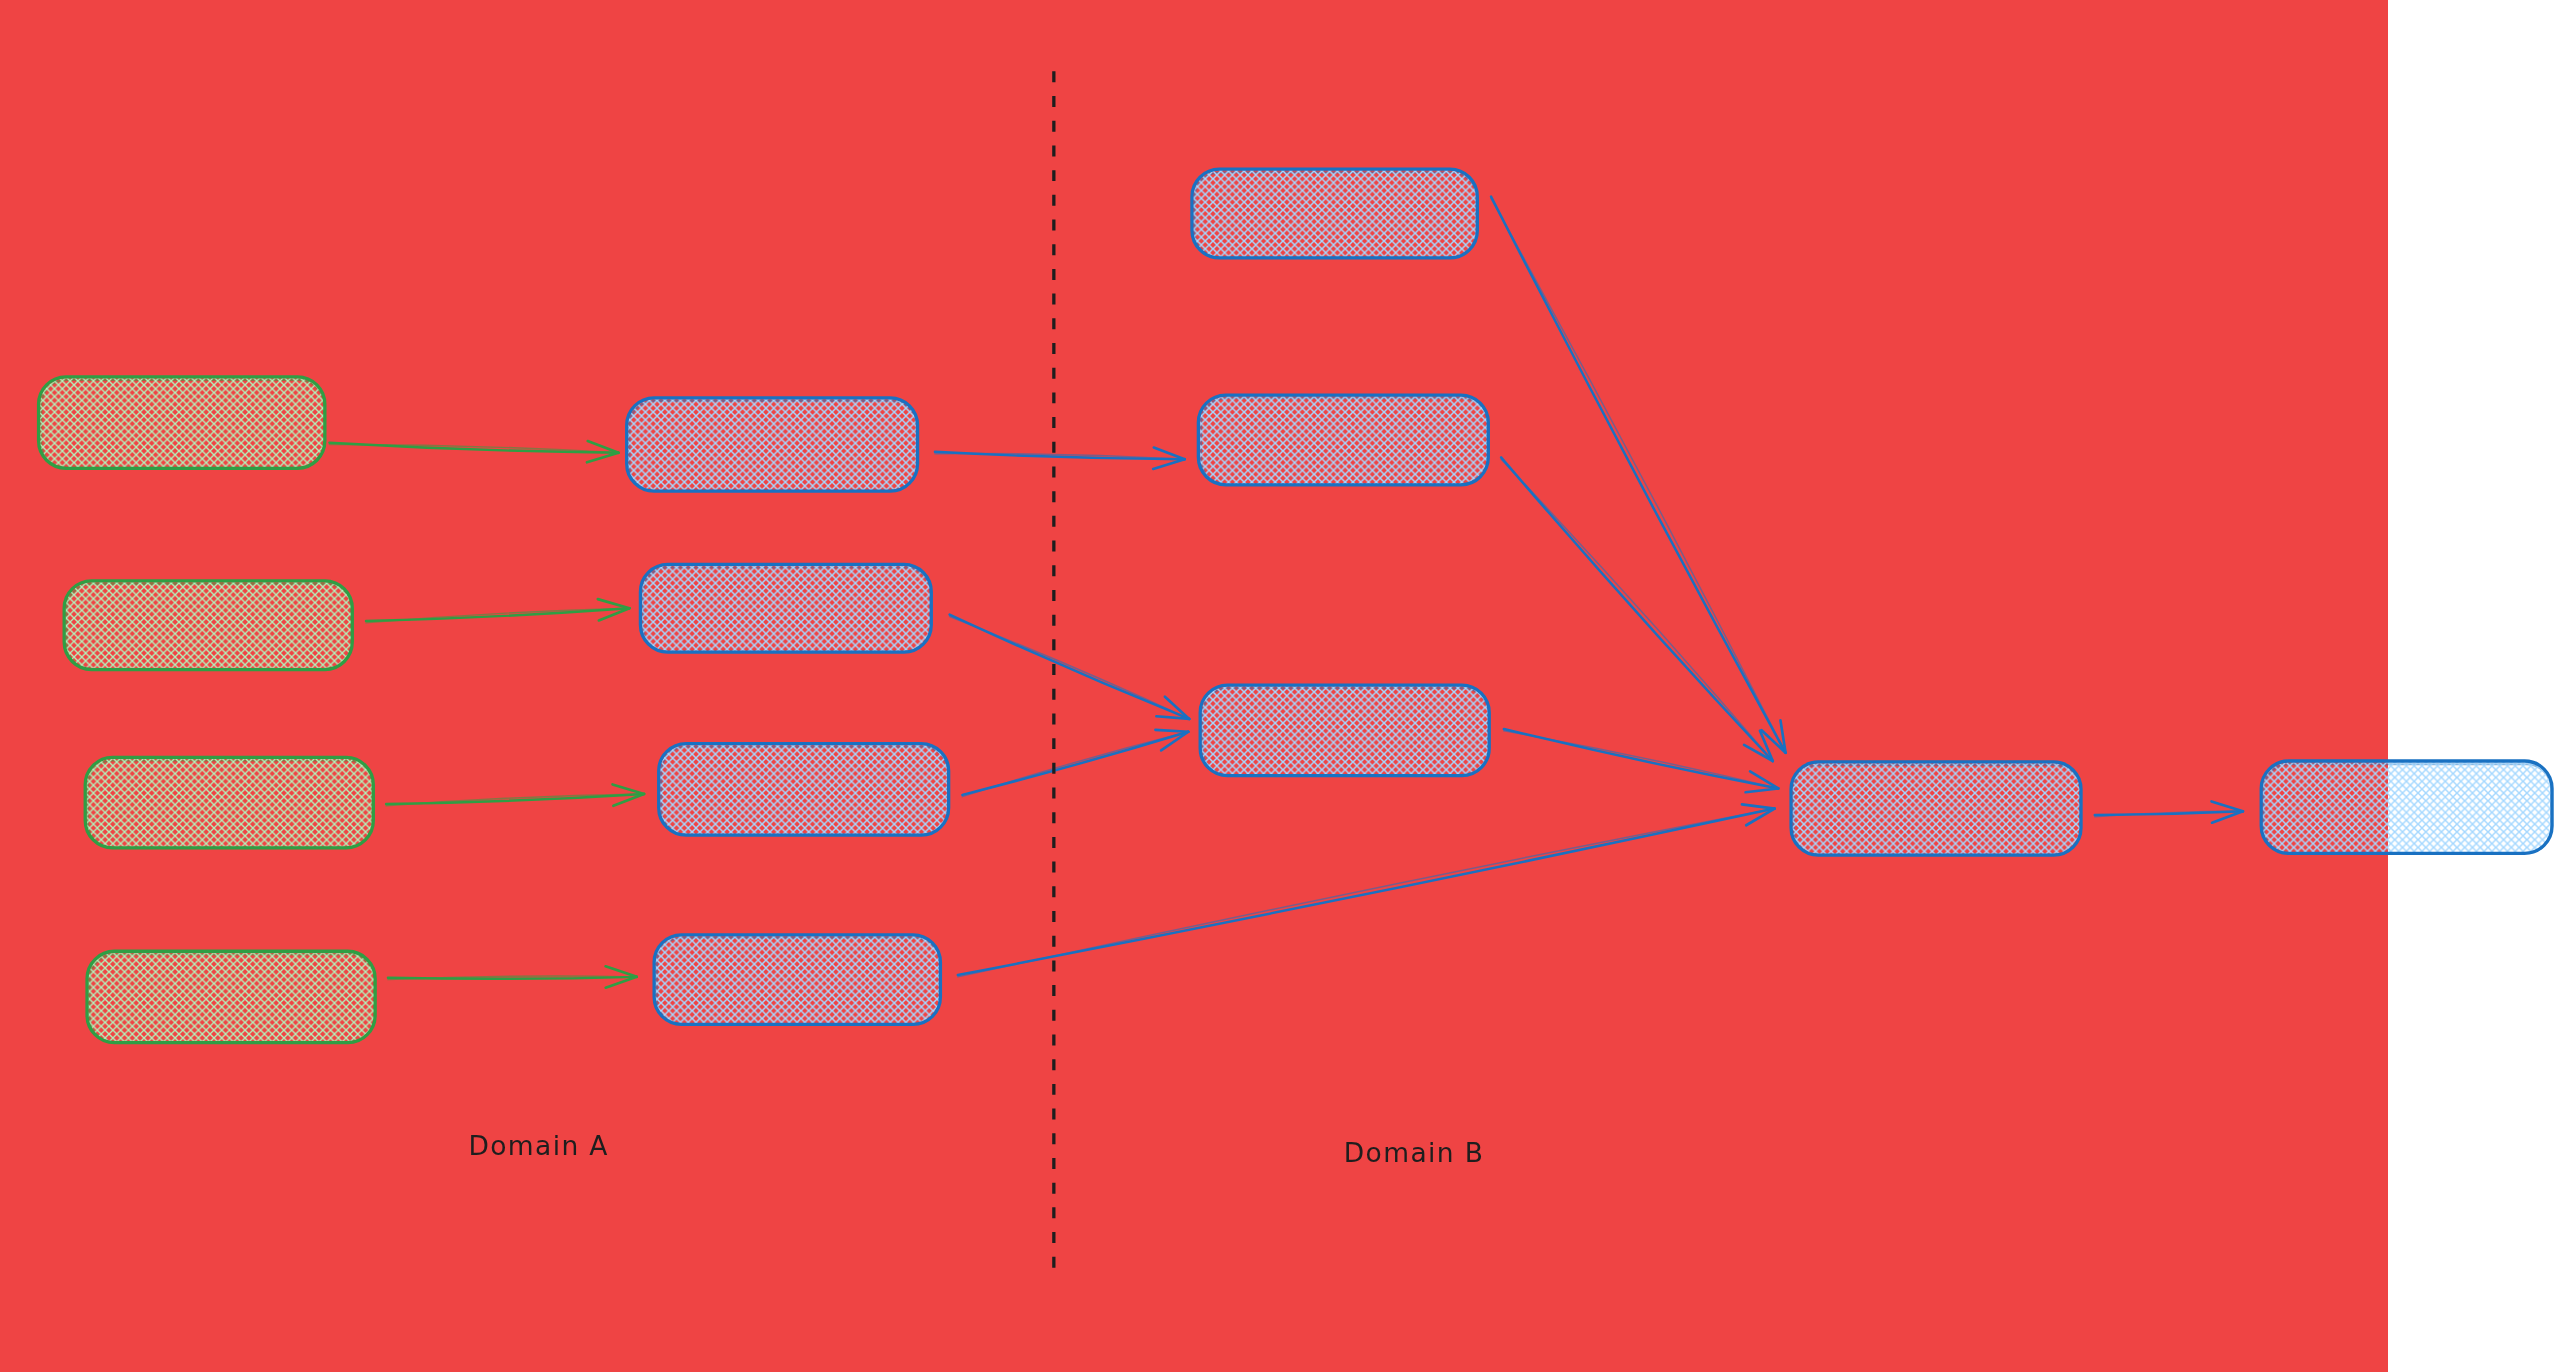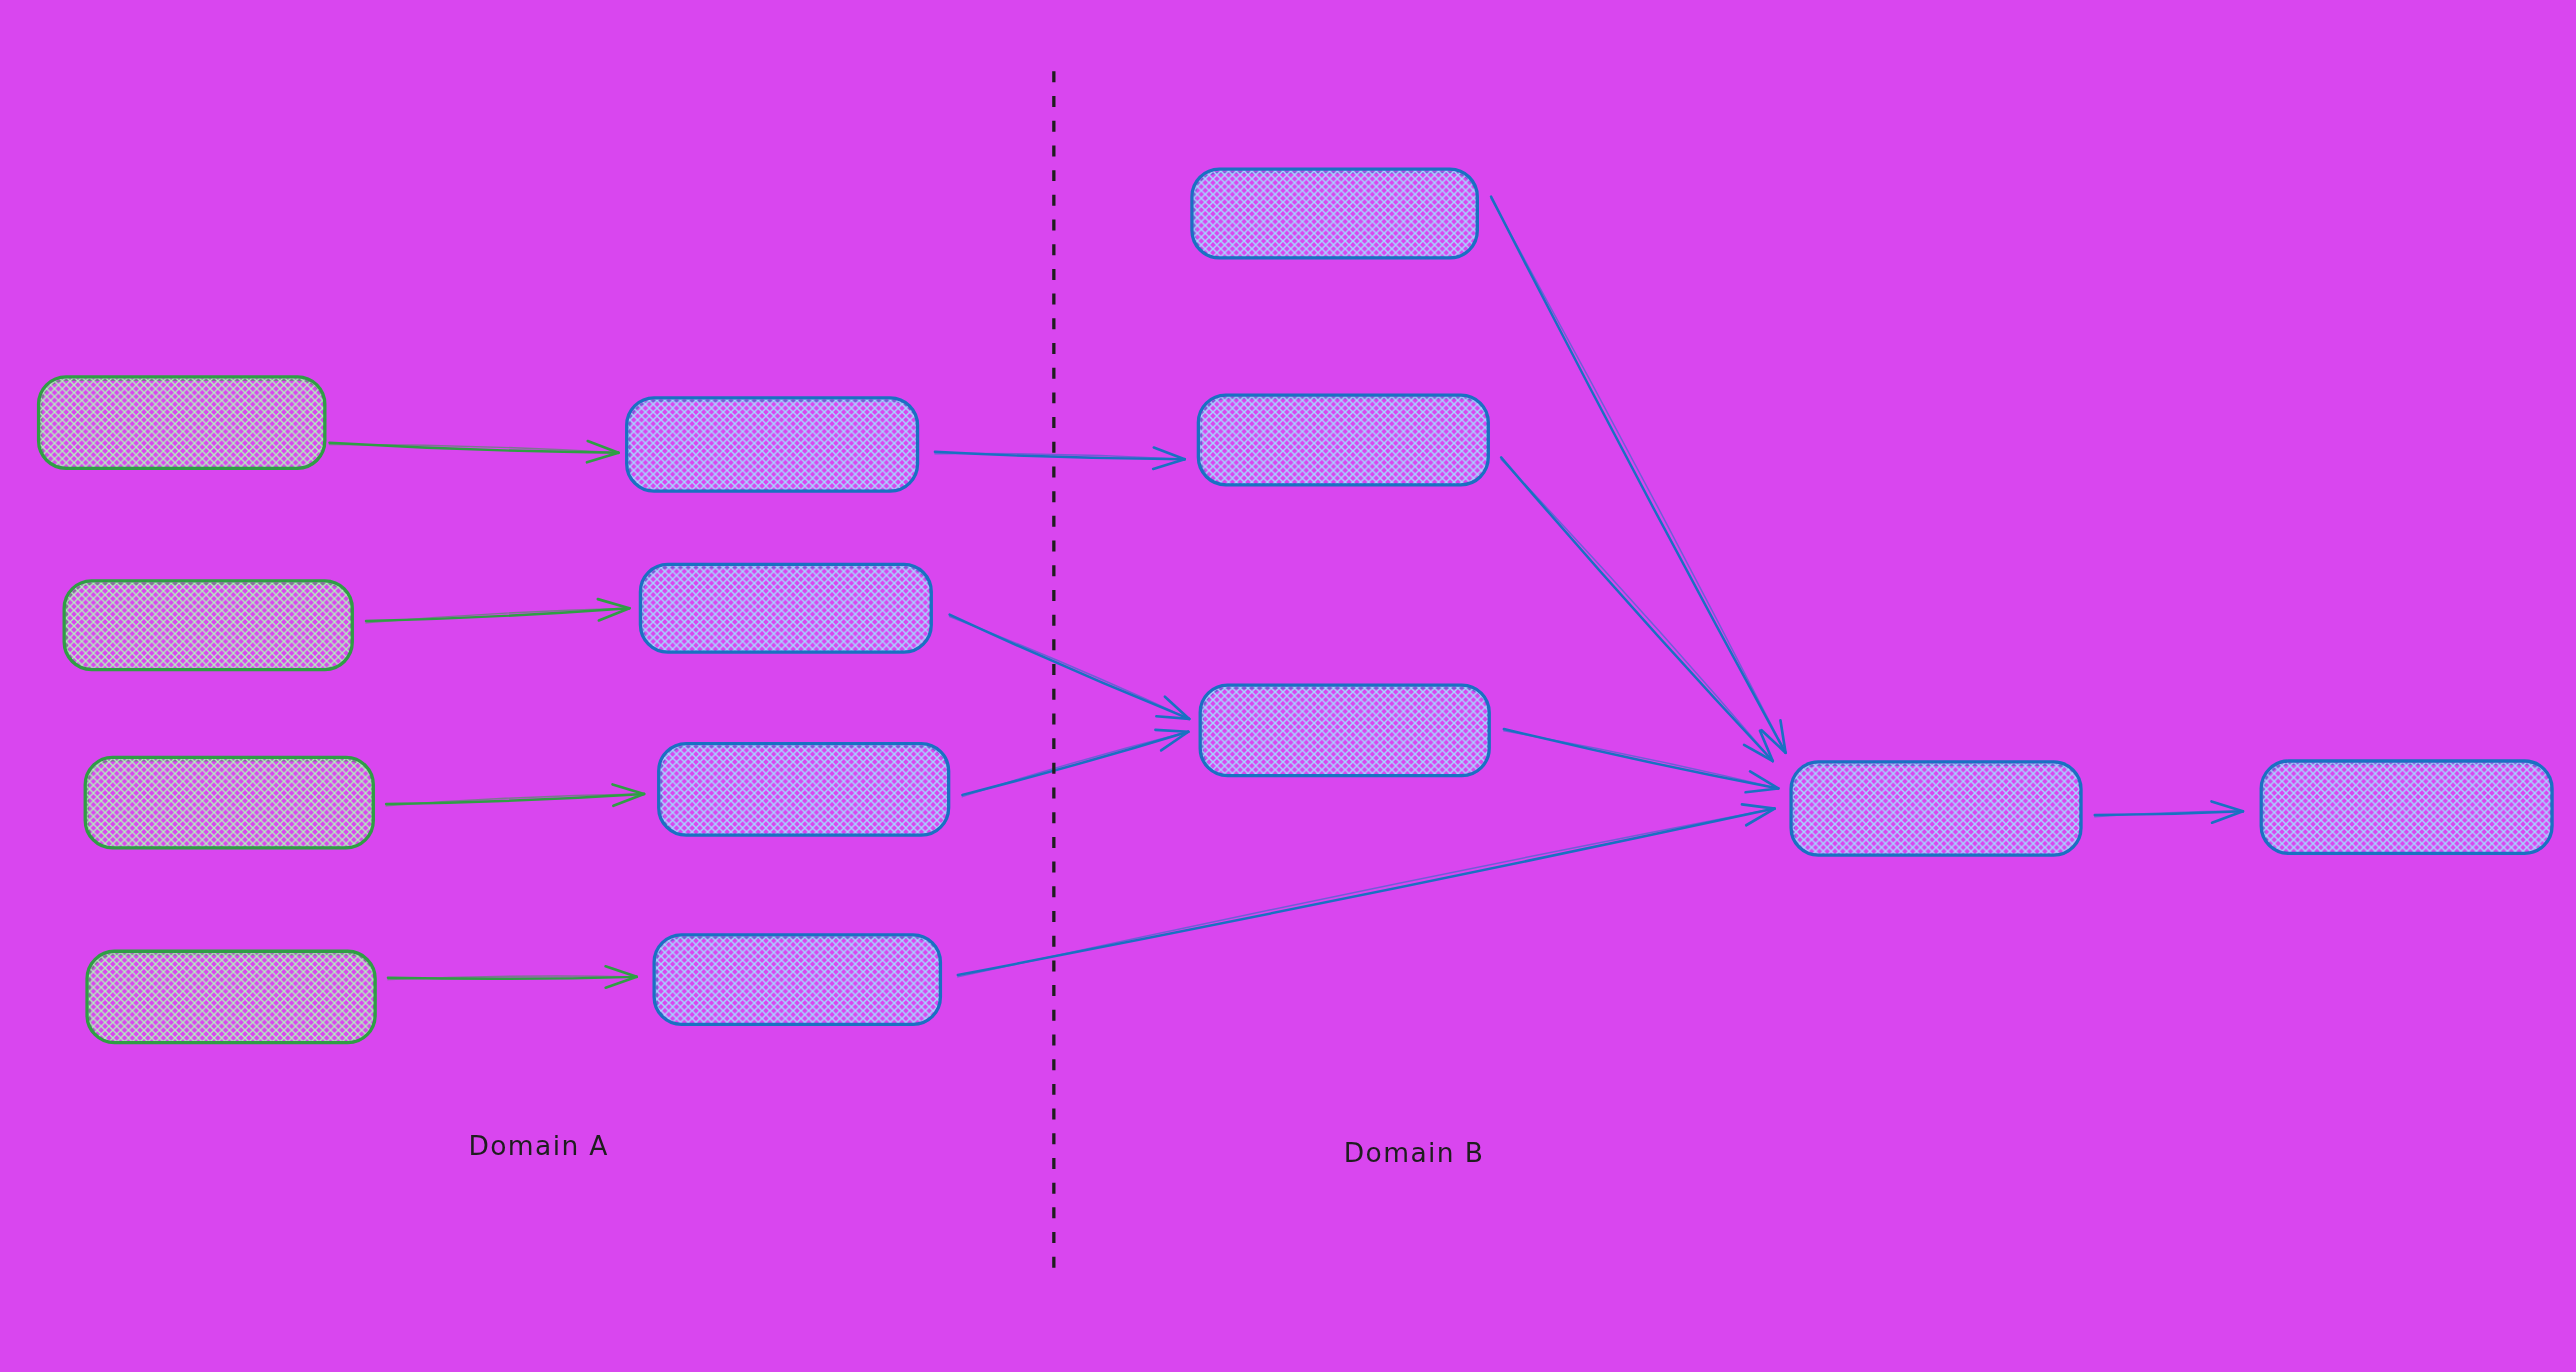--- a/index.html
+++ b/index.html
@@ -6,23 +6,23 @@
     margin: 0;
     padding: 0;
     background: #ffffff;
     width: 2576px;
     height: 1372px;
     overflow: hidden;
     font-family: "DejaVu Sans", sans-serif;
   }
   .canvas-wrap {
     position: relative;
-    width: 2576px;
+    width: 2388px;
     height: 1372px;
-    background: #d946ef;
+    background: #ef4444;
   }
   svg { display: block; }
   .diagram-label {
     font-family: "DejaVu Sans", sans-serif;
     font-size: 29px;
     letter-spacing: 1.5px;
     font-weight: 500;
   }
   .node-rect { stroke-width: 3.6; }
   .node-echo { stroke-width: 2.2; fill: none; opacity: 0.5; }

